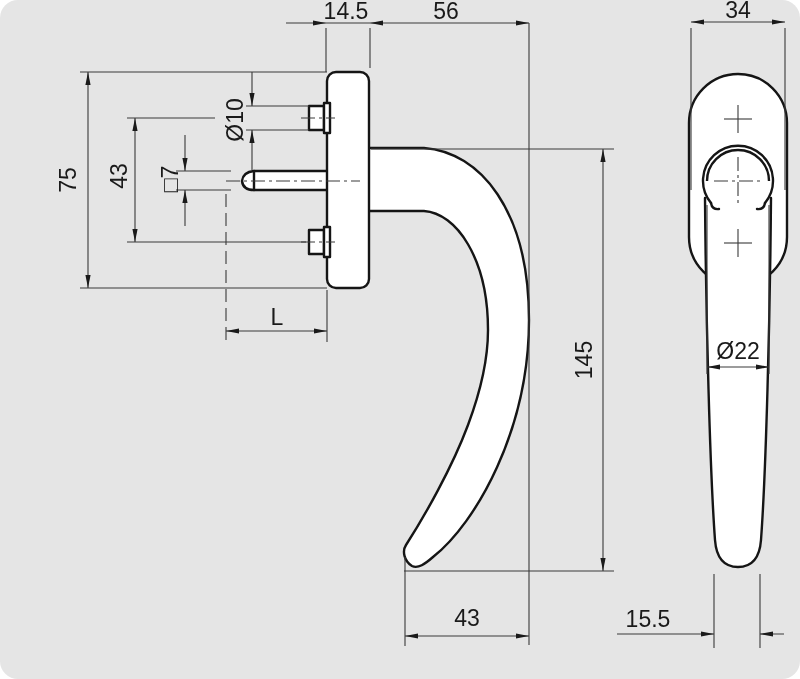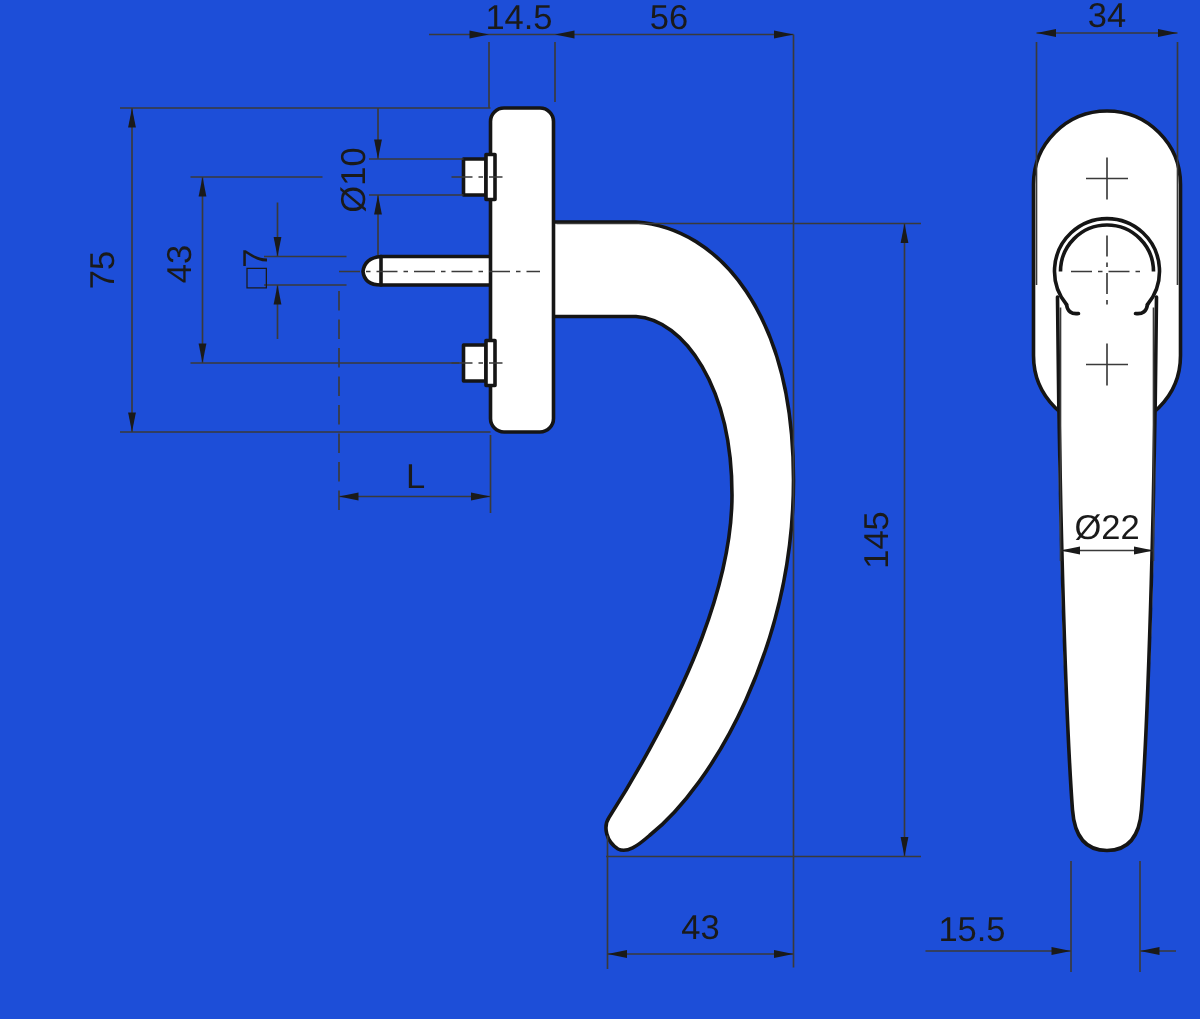--- a/index.html
+++ b/index.html
@@ -1,16 +1,16 @@
 <!DOCTYPE html>
 <html><head>
 <meta charset="utf-8">
 <style>
   html,body{margin:0;padding:0;background:#ffffff;}
-  .stage{position:relative;width:800px;height:679px;background:#1d4ed8;overflow:hidden;}
+  .stage{position:relative;width:800px;height:679px;background:#e5e5e5;overflow:hidden;border-radius:18px;}
   svg{display:block;}
   text{font-family:"Liberation Sans","DejaVu Sans",sans-serif;font-size:23px;fill:#1a1a1a;}
   .thick{stroke:#151515;stroke-width:2.4;fill:none;stroke-linecap:round;stroke-linejoin:round;}
   .thickfill{stroke:#151515;stroke-width:2.4;fill:#ffffff;stroke-linejoin:round;}
   .thin{stroke:#3a3a3a;stroke-width:1.1;fill:none;}
   .cl{stroke:#3a3a3a;stroke-width:1.1;fill:none;stroke-dasharray:14 4 3 4;}
   .ldash{stroke:#3a3a3a;stroke-width:1.1;fill:none;stroke-dasharray:13 6;}
   .arrow{fill:#1a1a1a;stroke:none;}
   .whitemask{fill:#ffffff;stroke:none;}
 </style>

